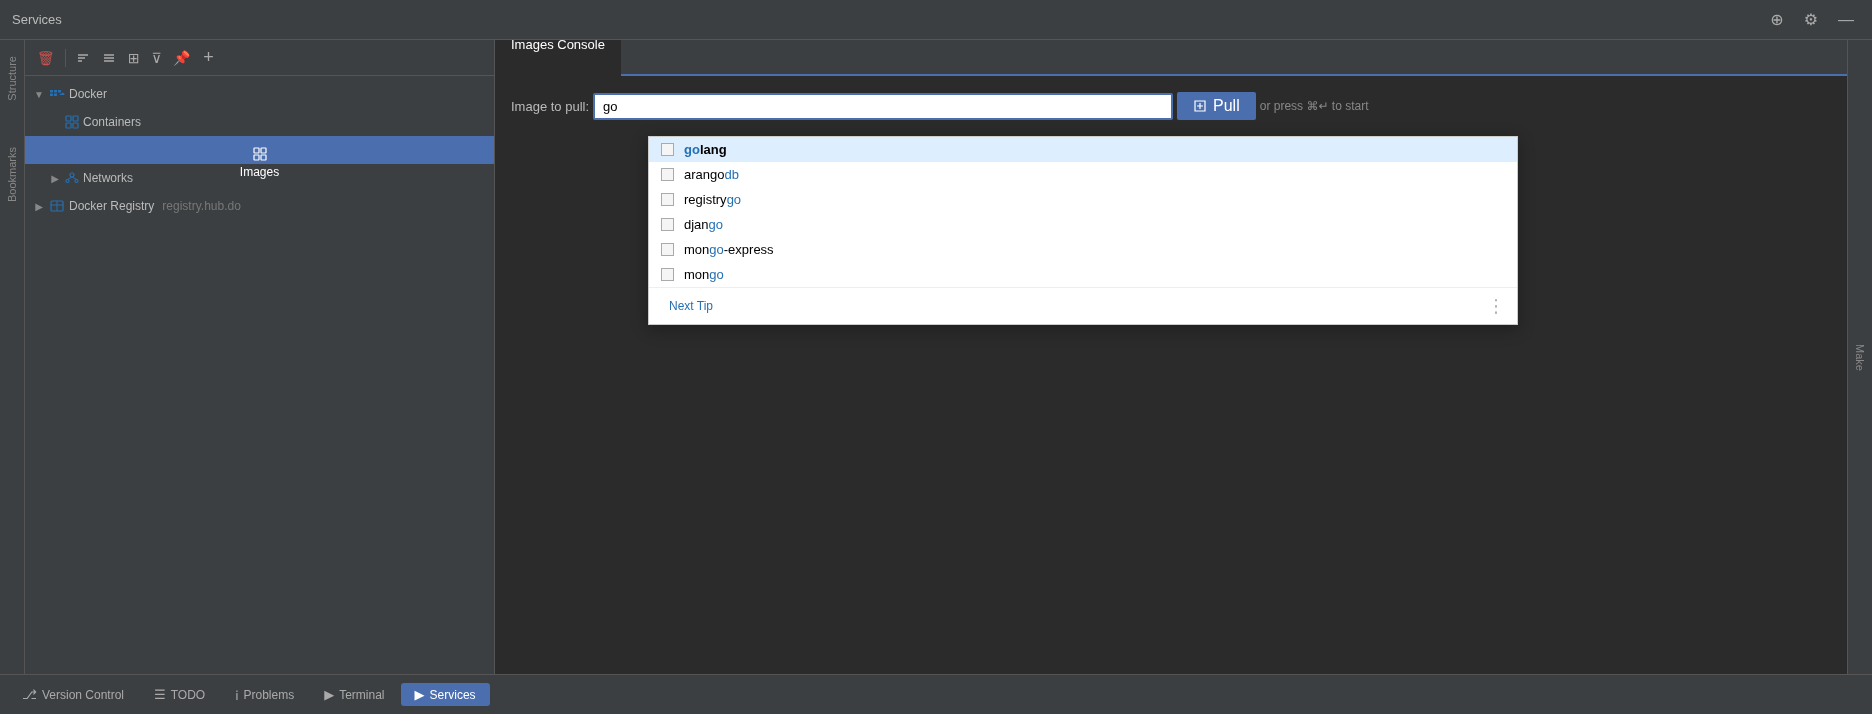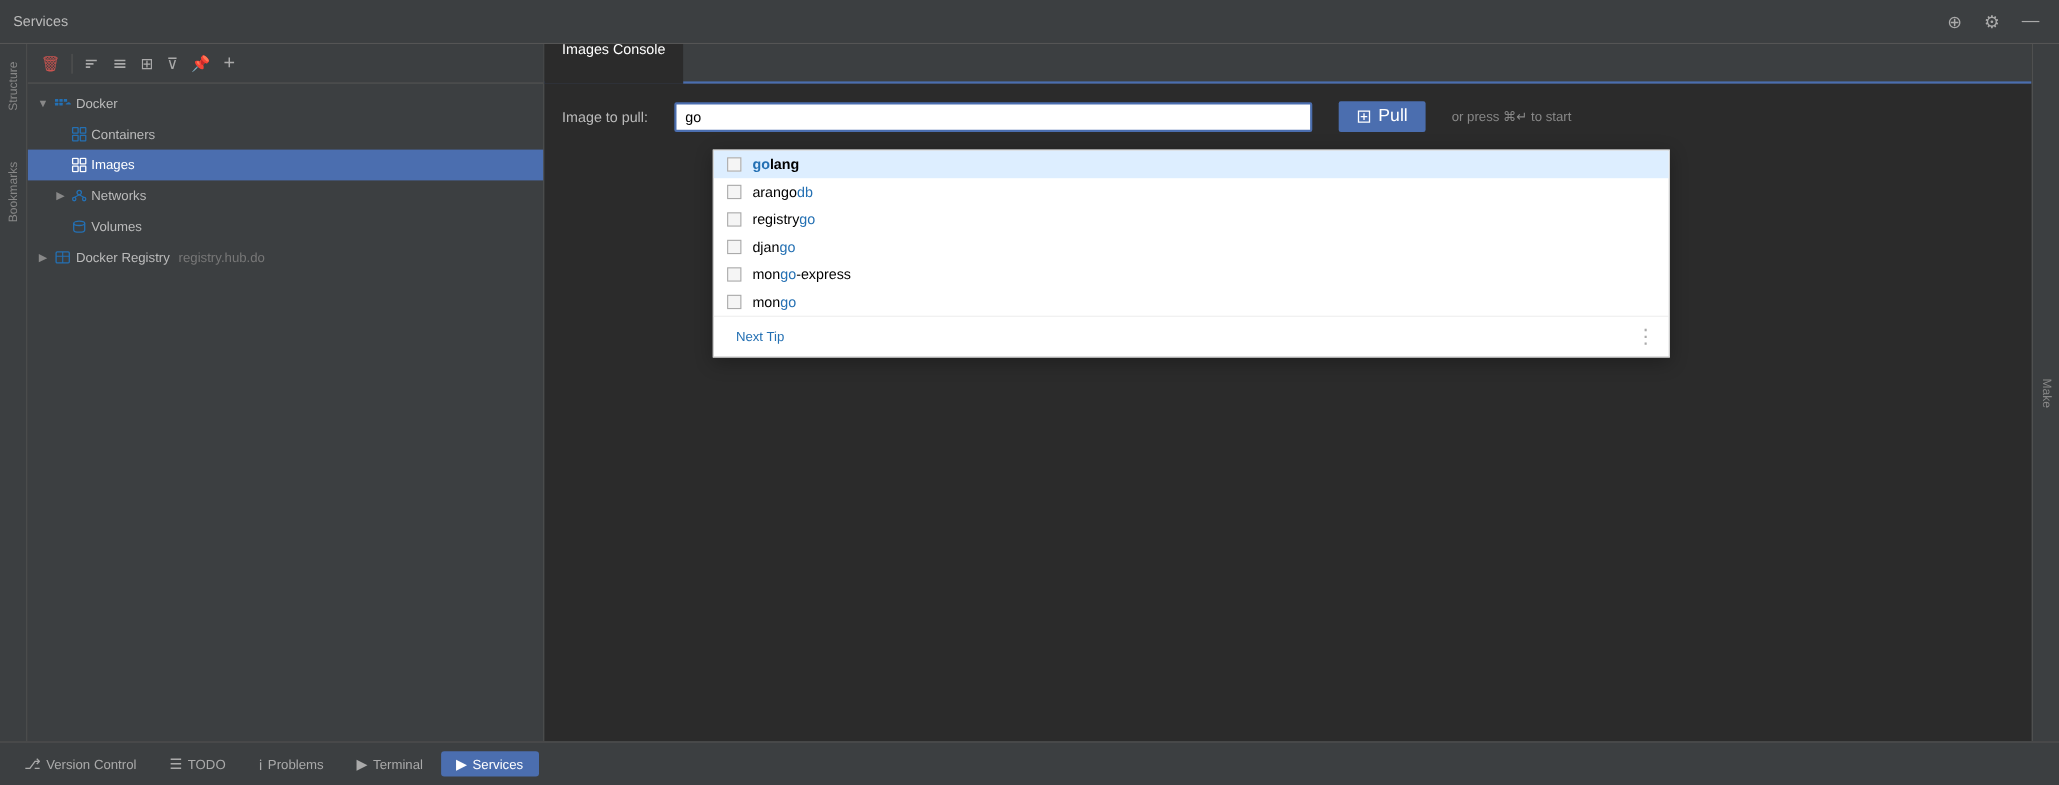--- a/index.html
+++ b/index.html
@@ -117,21 +117,21 @@
 
     .tree-row {
       display: flex;
       align-items: center;
       padding: 3px 8px;
       cursor: pointer;
       color: #bbb;
       gap: 4px;
       height: 28px;
     }
-    .tree-row.selected { background: #4b6eaf; color: #fff; }
+    .tree-row.selected { background: #4b6eaf; color: #fff; flex-direction: column; }
     .tree-row .arrow {
       font-size: 10px;
       color: #888;
       width: 12px;
       text-align: center;
     }
     .tree-row .label { font-size: 12px; }
     .tree-row .sublabel { color: #777; font-size: 12px; margin-left: 4px; }
 
     
@@ -168,21 +168,21 @@
       flex: 1;
       padding: 16px;
       overflow: auto;
       position: relative;
     }
 
     
     .pull-row {
       display: flex;
       align-items: center;
-      gap: 24px;
+      gap: 4px;
       margin-bottom: 8px;
     }
     .pull-label {
       color: #bbb;
       font-size: 13px;
       white-space: nowrap;
     }
     .pull-input {
       flex: 1;
       max-width: 580px;
@@ -388,29 +388,20 @@
           <svg width="14" height="14" viewBox="0 0 14 14" style="flex-shrink:0">
             <circle cx="7" cy="4" r="2" fill="none" stroke="#2470b3" stroke-width="1.2"></circle>
             <circle cx="2.5" cy="10" r="1.5" fill="none" stroke="#2470b3" stroke-width="1.2"></circle>
             <circle cx="11.5" cy="10" r="1.5" fill="none" stroke="#2470b3" stroke-width="1.2"></circle>
             <line x1="7" y1="6" x2="2.5" y2="8.5" stroke="#2470b3" stroke-width="1"></line>
             <line x1="7" y1="6" x2="11.5" y2="8.5" stroke="#2470b3" stroke-width="1"></line>
           </svg>
           <span class="label">Networks</span>
         </div>
 
-        <div class="tree-row">
-          <span style="width:12px"></span>
-          <span class="arrow"></span>
-          <svg width="14" height="14" viewBox="0 0 14 14" style="flex-shrink:0">
-            <ellipse cx="7" cy="4" rx="5" ry="2" fill="none" stroke="#2470b3" stroke-width="1.2"></ellipse>
-            <path d="M2 4v6c0 1.1 2.2 2 5 2s5-0.9 5-2V4" fill="none" stroke="#2470b3" stroke-width="1.2"></path>
-          </svg>
-          <span class="label">Volumes</span>
-        </div>
 
         <div class="tree-row">
           <span class="arrow">▶</span>
           <svg width="16" height="16" viewBox="0 0 16 16" style="flex-shrink:0">
             <rect x="2" y="3" width="12" height="10" rx="1" fill="none" stroke="#2470b3" stroke-width="1.2"></rect>
             <line x1="2" y1="7" x2="14" y2="7" stroke="#2470b3" stroke-width="1"></line>
             <line x1="8" y1="3" x2="8" y2="13" stroke="#2470b3" stroke-width="1"></line>
           </svg>
           <span class="label">Docker Registry</span>
           <span class="sublabel">registry.hub.do</span>

